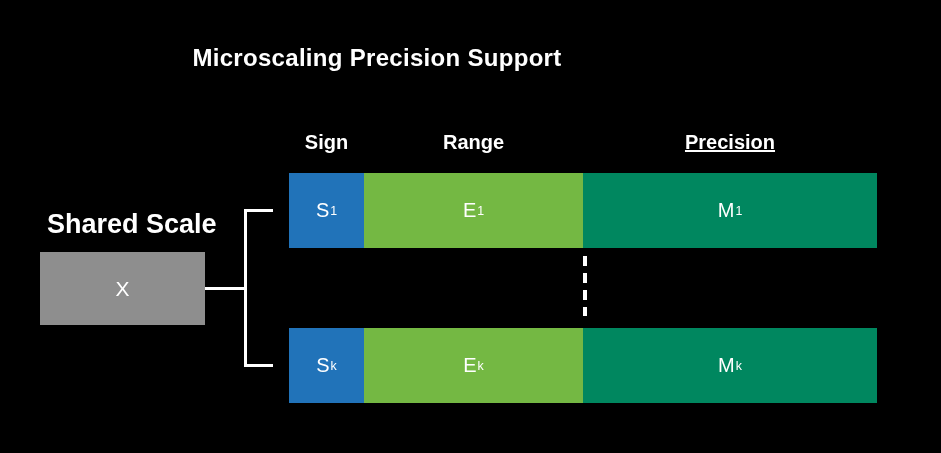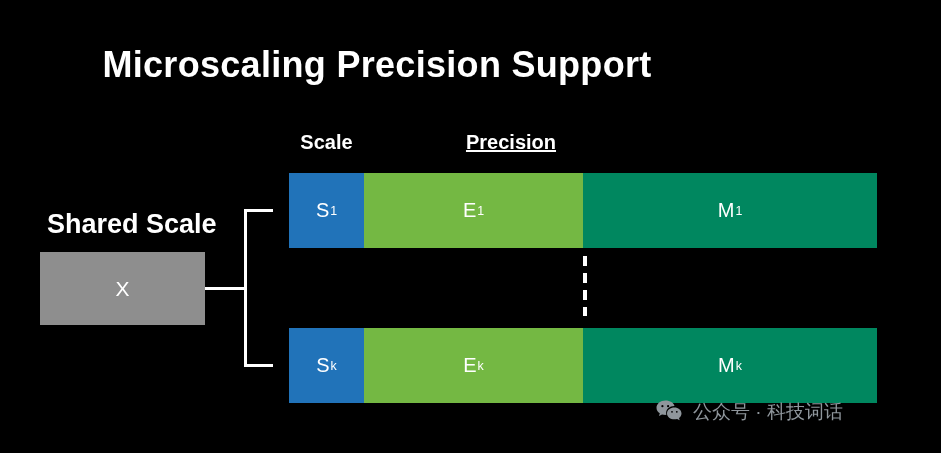--- a/index.html
+++ b/index.html
@@ -15,21 +15,21 @@
     background: var(--color-background, #000);
     overflow: hidden;
     color: var(--color-text, #fff);
   }
   .title {
     position: absolute;
     top: 44px;
     left: 0;
     width: 754px;
     text-align: center;
-    font-size: 36px;
+    font-size: 24px;
     font-weight: bold;
     letter-spacing: 0.3px;
     color: var(--color-text, #fff);
   }
   .col-headers {
     position: absolute;
     left: 289px;
     top: 131px;
     width: 588px;
     display: flex;
@@ -126,21 +126,22 @@
   .watermark svg { display: block; }
 </style>
 </head>
 <body>
 
 <div class="stage">
 
   <div class="title">Microscaling Precision Support</div>
 
   <div class="col-headers">
-    <span class="w-sign">Scale</span>
+    <span class="w-sign">Sign</span>
+    <span class="w-range">Range</span>
     <span class="w-precision">Precision</span>
   </div>
 
   <div class="bar-row row-1">
     <div class="cell sign">
       <span>S</span>
         <sub>1</sub>
     </div>
     <div class="cell range">
       <span>E</span>
@@ -172,31 +173,14 @@
   <div class="shared-scale-label">Shared Scale</div>
   <div class="scale-box">
     <span>X</span>
   </div>
 
   <div class="bracket-line bracket-h-stem"></div>
   <div class="bracket-line bracket-v"></div>
   <div class="bracket-line bracket-h-top"></div>
   <div class="bracket-line bracket-h-bot"></div>
 
-  <div class="watermark">
-    <span>
-      <svg width="30" height="26" viewBox="0 0 30 26">
-        <g fill="#8f969c">
-          <path d="M10.5 1.5c-5 0-9 3.2-9 7.2 0 2.3 1.3 4.3 3.3 5.6l-.8 2.7 3-1.6c1.1.3 2.3.5 3.5.5.3 0 .6 0 .9-.1-.2-.6-.3-1.3-.3-2 0-3.8 3.6-6.8 8-6.8h.4c-.9-3.2-4.4-5.5-9-5.5z"></path>
-          <path d="M19.5 8.5c-4.2 0-7.5 2.6-7.5 5.9 0 3.3 3.3 5.9 7.5 5.9.9 0 1.8-.1 2.6-.4l2.6 1.4-.7-2.3c1.5-1.1 2.5-2.7 2.5-4.6 0-3.3-3.4-5.9-7-5.9z"></path>
-        </g>
-        <g fill="#000">
-          <circle cx="7.4" cy="7.2" r="1.1"></circle>
-          <circle cx="13.1" cy="7.2" r="1.1"></circle>
-          <circle cx="17.0" cy="12.8" r="0.9"></circle>
-          <circle cx="21.8" cy="12.8" r="0.9"></circle>
-        </g>
-      </svg>
-    </span>
-    <span>公众号 · 科技词话</span>
-  </div>
 
 </div>
 
 </body></html>

